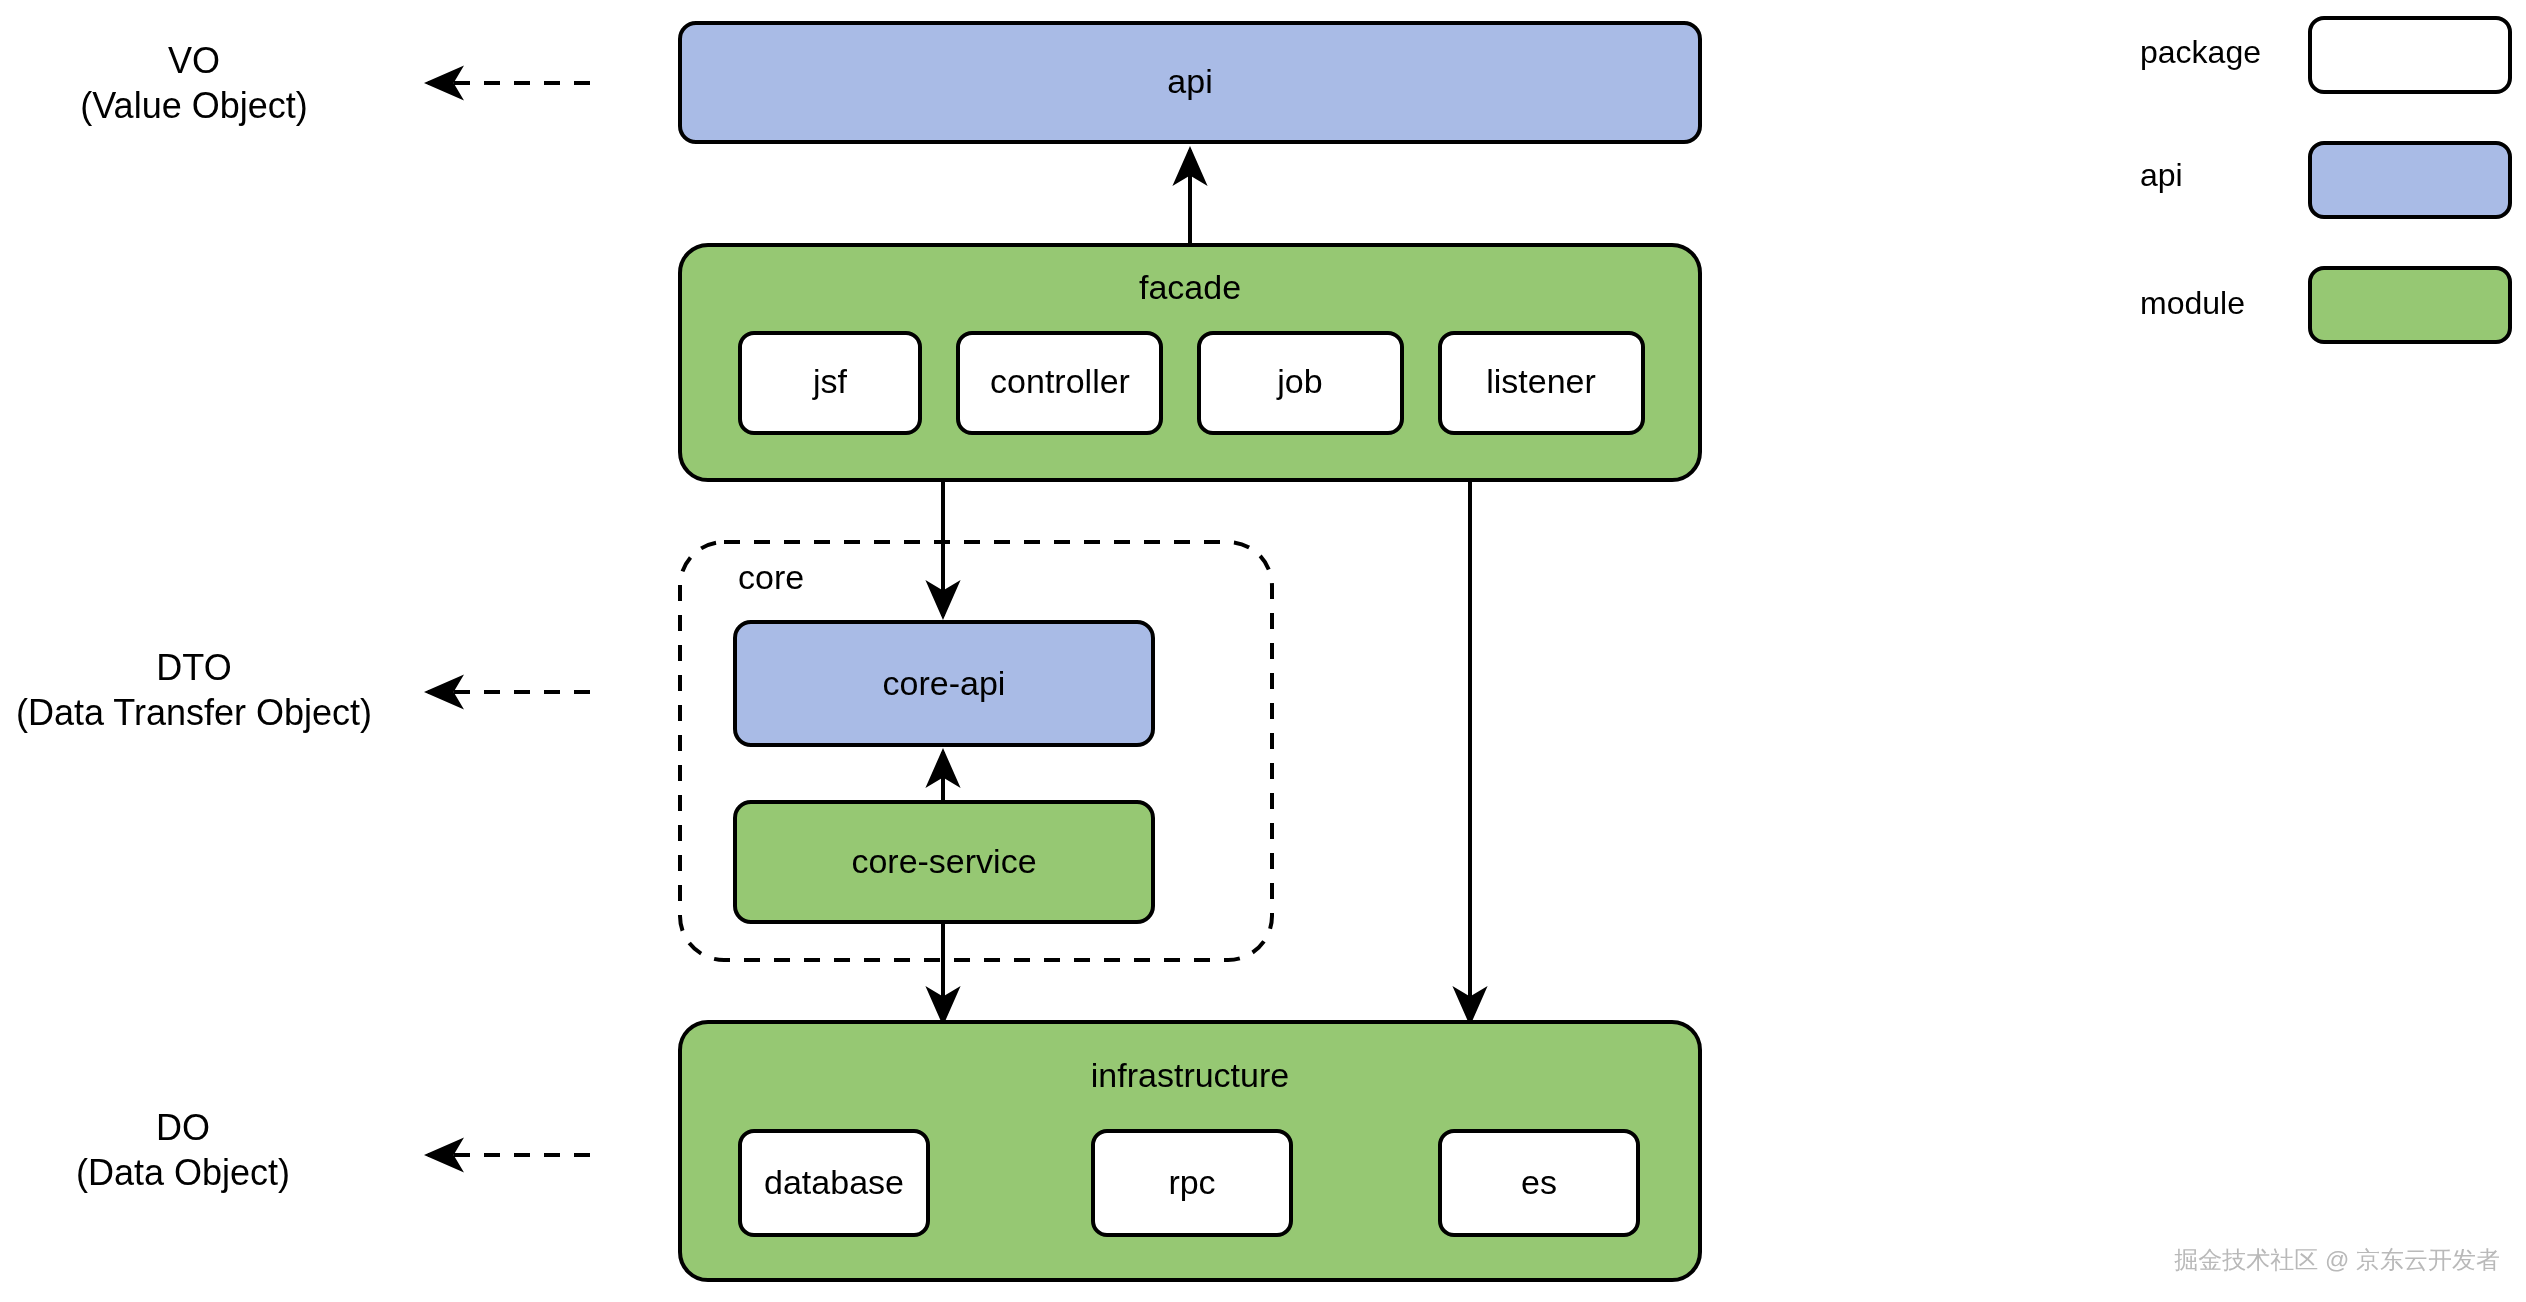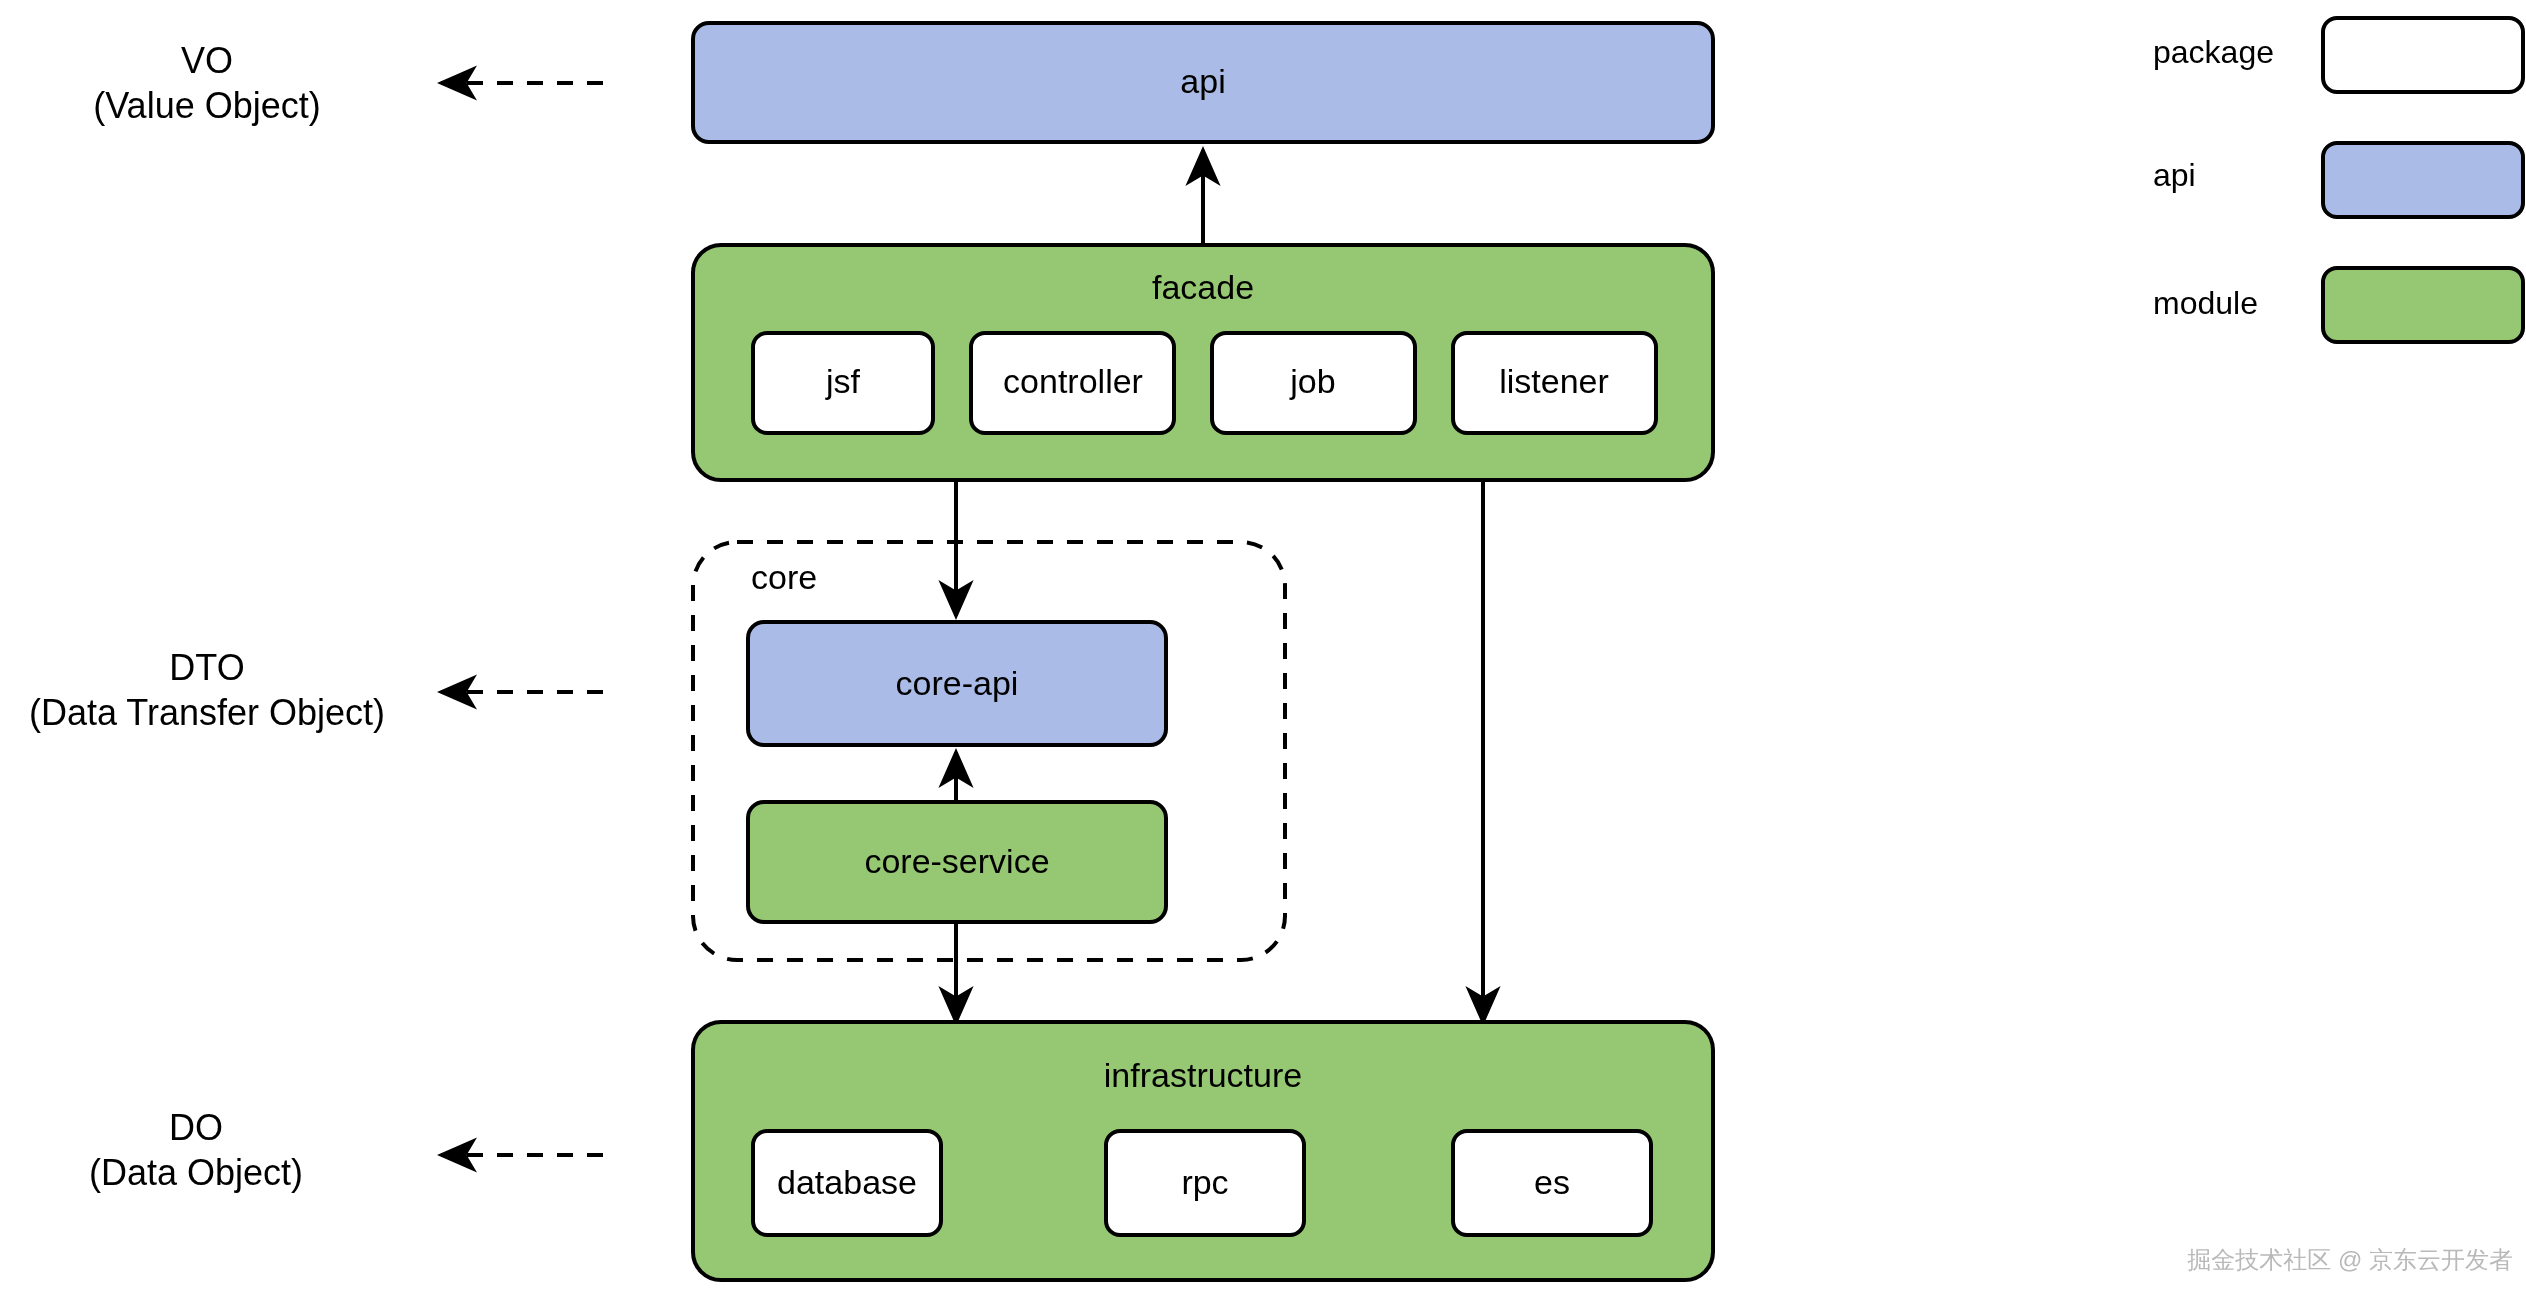--- a/index.html
+++ b/index.html
@@ -11,21 +11,21 @@
   body {
     width: 2526px;
     height: 1302px;
     font-family: "Liberation Sans", sans-serif;
     overflow: hidden;
     position: relative;
   }
   #diagram-root {
     position: absolute;
     top: 0;
-    left: 13px;
+    left: 0;
     width: 2228px;
     height: 1302px;
   }
   svg.diagram {
     display: block;
     width: 2526px;
     height: 1302px;
   }
   .box-label,
   .side-label,

